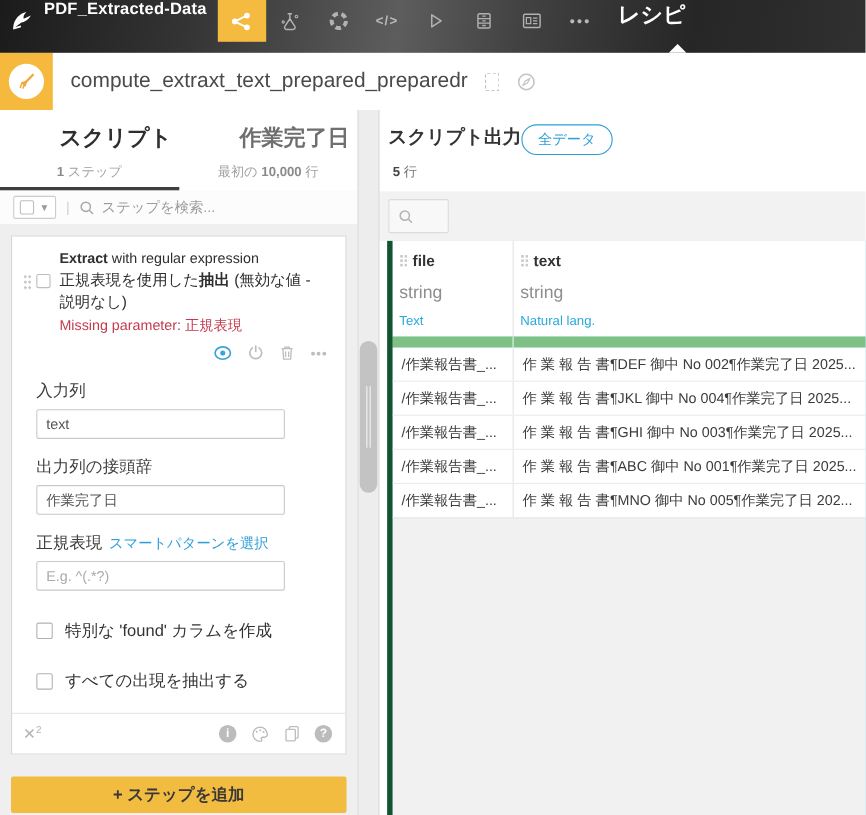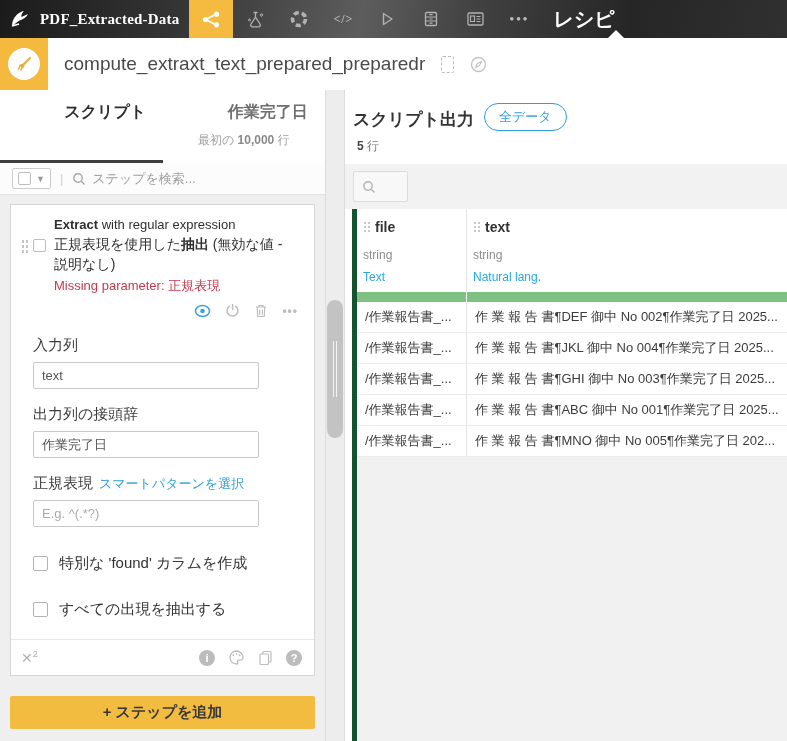--- a/index.html
+++ b/index.html
@@ -1,21 +1,21 @@
 <!DOCTYPE html>
 <html><head>
 <meta charset="utf-8">
 <style>
   * { margin:0; padding:0; box-sizing:border-box; }
   html,body { width:787px; height:741px; overflow:hidden; background:#fff;
     font-family:"Liberation Sans","DejaVu Sans",sans-serif; color:#333; }
 
   
-  .topbar { height:38px; display:flex; align-items:center; position:relative;
-    background:linear-gradient(100deg,#1b1b1b 0%,#343434 22%,#5d5d5d 46%,#424242 60%,#262626 80%,#303030 100%);font-family:Liberation Serif, serif; }
+  .topbar { height:48px; display:flex; position:relative;
+    background:linear-gradient(100deg,#1b1b1b 0%,#343434 22%,#5d5d5d 46%,#424242 60%,#262626 80%,#303030 100%); }
   .logo { width:40px; height:38px; display:flex; align-items:center; justify-content:center; }
   .proj-name { color:#fff; font-weight:bold; font-size:15px; letter-spacing:.2px; margin-right:10px; }
   .nav-tile { width:44px; height:38px; display:flex; align-items:center; justify-content:center; }
   .nav-tile.active { background:#f4bb40; }
   .nav-tile svg { display:block; }
   .nav-code { color:#b9b9b9; font-size:12px; font-weight:bold; letter-spacing:1px; }
   .nav-more { color:#b9b9b9; font-size:13px; font-weight:bold; letter-spacing:2px; }
   .nav-recipe { color:#fff; font-weight:bold; font-size:20px; margin-left:12px; }
   .tip-arrow { position:absolute; left:608px; bottom:0; width:0; height:0;
     border-left:8px solid transparent; border-right:8px solid transparent; border-bottom:8px solid #fff; }
@@ -33,21 +33,21 @@
   .left { width:325px; display:flex; flex-direction:column; background:#fff; }
   .splitter { width:20px; background:#ededed; border-left:1px solid #dcdcdc; border-right:1px solid #dcdcdc; position:relative; }
   .thumb { position:absolute; left:1px; top:210px; width:16px; height:138px; background:#c3c3c3; border-radius:9px;
     display:flex; align-items:center; justify-content:center; gap:2px; }
   .thumb i { display:block; width:1px; height:56px; background:#f4f4f4; }
   .right { flex:1; display:flex; flex-direction:column; background:#fff; min-width:0; }
 
   
   .tabs { height:73px; display:flex; position:relative; }
   .tab { width:50%; text-align:center; padding-top:12px; cursor:pointer; }
-  .tab-label { font-size:16px; font-weight:bold; color:#2e2e2e;margin-left:48px; }
+  .tab-label { font-size:20px; font-weight:bold; color:#2e2e2e;margin-left:48px; }
   .tab.inactive .tab-label { color:#6f6f6f; font-weight:bold; }
   .tab-sub { margin-top:9px; font-size:12px; color:#a0a0a0; }
   .tab-sub b { color:#8a8a8a; }
   .tab-underline { position:absolute; left:0; bottom:0; width:50%; height:3px; background:#3f3f3f; }
 
   
   .searchrow { height:32px; display:flex; align-items:center; padding:0 12px; background:#fcfcfc; border-bottom:1px solid #e3e3e3; }
   .cb-drop { display:flex; align-items:center; gap:5px; background:#fff; border:1px solid #ccc; border-radius:2px; padding:3px 5px; }
   .cbx { width:13px; height:13px; border:1px solid #bdbdbd; border-radius:2px; background:#fff; }
   .caret { font-size:9px; color:#9a9a9a; }
@@ -83,35 +83,35 @@
   .xsq sup { font-size:9px; }
   .foot-icons { display:flex; align-items:center; gap:13px; }
   .circ-filled { width:16px; height:16px; border-radius:50%; background:#bcbcbc; color:#fff; font-size:11px; font-weight:bold;
     display:flex; align-items:center; justify-content:center; cursor:pointer; }
   .addrow { background:#efefef; padding:20px 0 12px; }
   .add-btn { display:block; width:100%; height:33px; background:#f2bc40; border:none; border-radius:2px;
     font-size:15px; font-weight:bold; color:#383838; font-family:inherit; cursor:pointer; }
 
   
   .r-head { padding:13px 8px 0 8px; }
-  .r-title-row { display:flex; align-items:flex-end; gap:10px; }
+  .r-title-row { display:flex; align-items:flex-start; }
   .r-title { font-size:17px; font-weight:bold; color:#333; }
   .badge { border:1px solid #2d9fd8; color:#2d9fd8; font-size:13px; border-radius:14px; padding:4px 14px; cursor:pointer; }
   .r-count { margin:7px 0 9px 4px; font-size:12px; color:#777; }
   .r-count b { color:#444; }
   .r-search { background:#f2f2f2; padding:7px 8px; }
   .r-search-box { width:55px; height:31px; background:#f8f8f8; border:1px solid #dcdcdc; border-radius:2px;
     display:flex; align-items:center; padding-left:8px; }
   .tablewrap { flex:1; margin-left:7px; border-left:5px solid #14532d; display:flex; flex-direction:column; min-height:0; background:#7dd3fc; }
   .thead { display:grid; grid-template-columns:110px 1fr; background:#fff; }
   .th { padding:10px 8px 8px 6px; border-right:1px solid #e4e4e4; min-width:0; }
   .th:last-child { border-right:none; }
   .th-name { display:flex; align-items:center; gap:5px; font-size:14px; font-weight:bold; color:#333; cursor:pointer; }
   .th-grip { width:7px; height:12px; background:radial-gradient(circle,#c8c8c8 1.1px,transparent 1.3px); background-size:4px 4px; }
-  .th-type { font-size:12px; color:#8d8d8d; margin-top:13px; }
+  .th-type { font-size:16px; color:#8d8d8d; margin-top:13px; }
   .th-meaning { font-size:12px; color:#28a9dd; margin-top:8px; cursor:pointer; }
   .greenbar { display:grid; grid-template-columns:110px 1fr; height:10px; }
   .greenbar div { background:#7fc182; }
   .greenbar div:first-child { border-right:1px solid #fff; }
   .trow { display:grid; grid-template-columns:110px 1fr; height:31px; background:#fff; border-bottom:1px solid #ebebeb; }
   .td { padding:0 8px; font-size:13px; color:#3c3c3c; display:flex; align-items:center;
     white-space:nowrap; overflow:hidden; min-width:0; }
   .td:first-child { border-right:1px solid #e4e4e4; }
   .tfiller { flex:1; background:#f1f1f1; }
   svg { flex:none; }
@@ -196,20 +196,21 @@
     </svg>
   </span>
 </div>
 
 <div class="content">
 
   <div class="left">
     <div class="tabs">
       <div class="tab">
         <div class="tab-label">スクリプト</div>
+        <div class="tab-sub"><b>1</b> <span>ステップ</span></div>
       </div>
       <div class="tab inactive">
         <div class="tab-label">作業完了日</div>
         <div class="tab-sub"><span>最初の</span> <b>10,000</b> <span>行</span></div>
       </div>
       <div class="tab-underline"></div>
     </div>
 
     <div class="searchrow">
       <div class="cb-drop">

